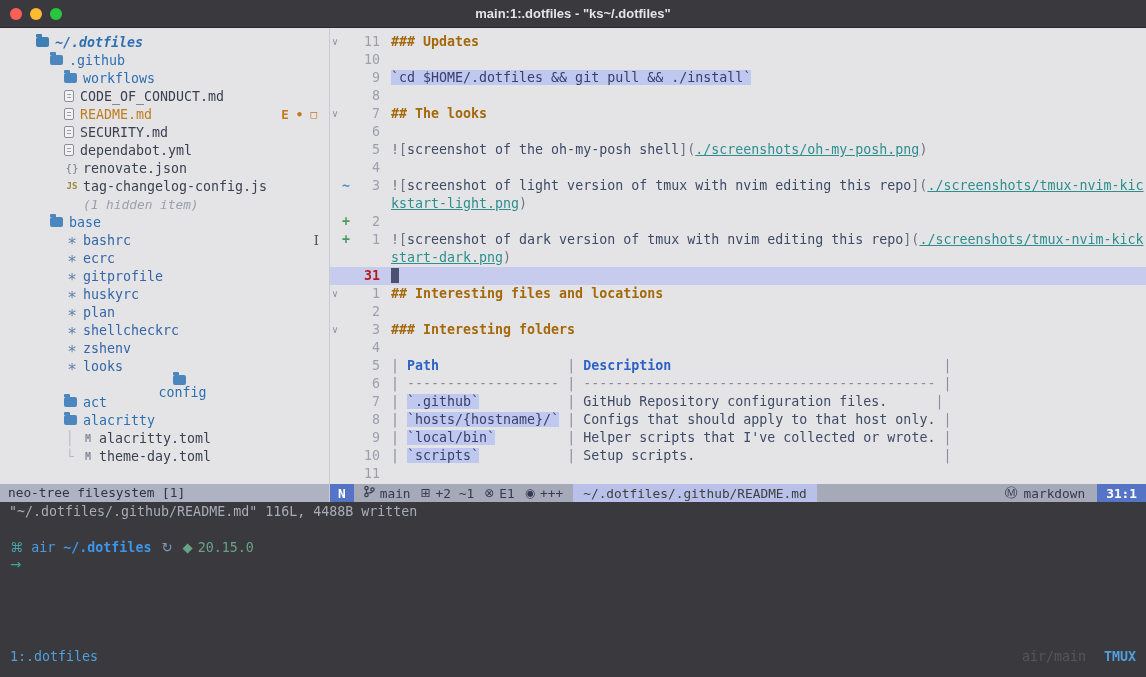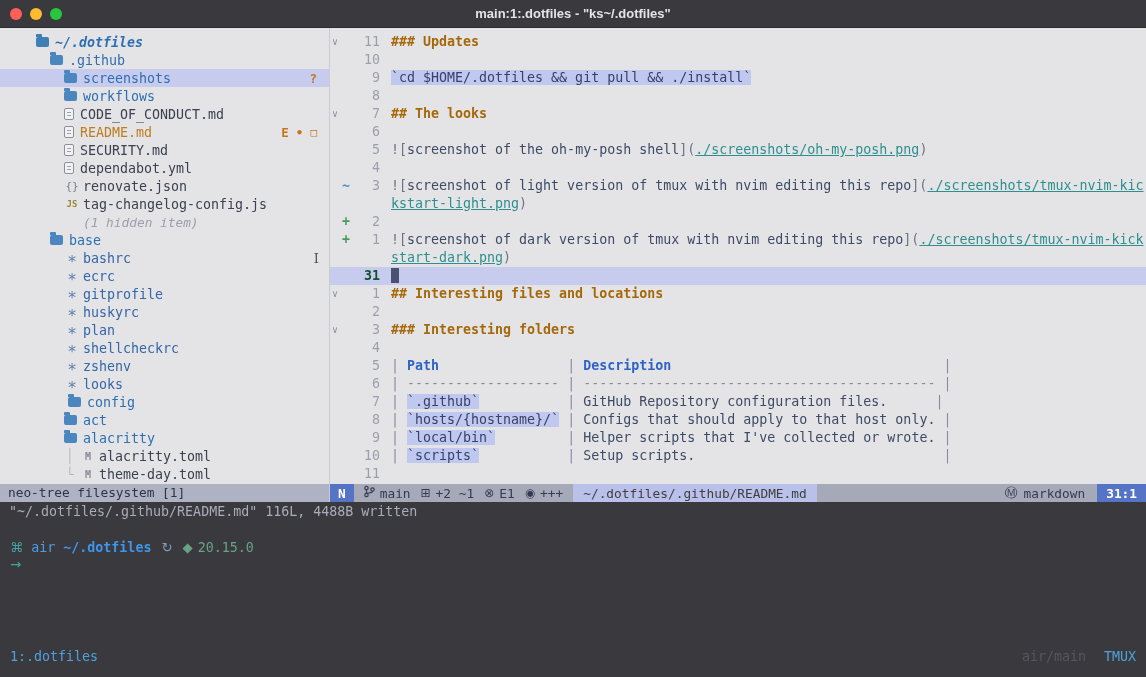--- a/index.html
+++ b/index.html
@@ -57,21 +57,21 @@
 
   
   .editor { position:relative; flex:1; height:100%; background:#E4E4E6; }
   .ed-rows { padding-top:5px; }
   .ed-row { display:flex; height:18px; line-height:18px; }
   .ed-row.current { background:#C7CCEF; }
   .g-fold { width:12px; padding-left:2px; color:#8F93A6; font-size:10px; flex:none; }
   .g-sign { width:12px; flex:none; font-weight:bold; }
   .s-add { color:#4B9B5F; } .s-chg { color:#4492CC; }
   .g-num { width:26px; text-align:right; color:#9DA0AC; flex:none; }
-  .ed-row.current .g-num { color:#14532d; font-weight:bold; }
+  .ed-row.current .g-num { color:#b91c1c; font-weight:bold; }
   .g-gap { width:11px; flex:none; }
   .ed-text { white-space:pre; }
   .ed-text span { white-space:pre; }
   .tk-heading { color:#A5690A; font-weight:bold; }
   .tk-code { background:#BFC8EE; color:#39406B; }
   .tk-punct { color:#6E7384; }
   .tk-text { color:#3E4A66; }
   .tk-link { color:#2E8F8F; text-decoration:underline; }
   .tk-pipe { color:#898DA0; }
   .tk-dash { color:#898DA0; }
@@ -103,21 +103,21 @@
   .p-node { color:#68A284; margin-right:5px; }
   .p-ver { color:#68A284; }
   .arrowline { position:absolute; top:557px; left:10px; color:#3FA89E; }
 
   
   .tmux { position:absolute; left:0; right:0; top:645px; height:22px; display:flex;
           align-items:center; padding:0 10px; }
   .tmux-win { color:#4FA0DC; }
   .tmux-right { margin-left:auto; display:flex; gap:18px; }
   .tmux-session { color:#55565E; }
-  .tmux-label { color:#4FA0DC; font-weight:normal; }
+  .tmux-label { color:#4FA0DC; font-weight:bold; }
 </style>
 </head>
 <body>
 
 <div class="term">
 
   <div class="titlebar">
     <div class="lights">
       <span class="tl-close"></span>
       <span class="tl-min"></span>
@@ -131,27 +131,20 @@
     <div class="tree">
       <div class="tree-rows" id="tree-rows">
           <div class="tree-row" style="padding-left: 36px;">
             <span class="i-folder open"></span>
             <span class="lbl lbl-root">~/.dotfiles</span>
           </div>
           <div class="tree-row" style="padding-left: 50px;">
             <span class="i-folder"></span>
             <span class="lbl lbl-folder">.github</span>
           </div>
-          <div class="tree-row selected" style="padding-left: 64px;">
-            <span class="i-folder"></span>
-            <span class="lbl lbl-folder">screenshots</span>
-            <span class="badges">
-              <span class="badge">?</span>
-            </span>
-          </div>
           <div class="tree-row" style="padding-left: 64px;">
             <span class="i-folder"></span>
             <span class="lbl lbl-folder">workflows</span>
           </div>
           <div class="tree-row" style="padding-left: 64px;">
             <span class="i-doc"></span>
             <span class="lbl lbl-file">CODE_OF_CONDUCT.md</span>
           </div>
           <div class="tree-row" style="padding-left: 64px;">
             <span class="i-doc"></span>
@@ -212,21 +205,21 @@
             <span class="lbl lbl-conf">shellcheckrc</span>
           </div>
           <div class="tree-row" style="padding-left: 64px;">
             <span class="i-txt i-conf">*</span>
             <span class="lbl lbl-conf">zshenv</span>
           </div>
           <div class="tree-row" style="padding-left: 64px;">
             <span class="i-txt i-conf">*</span>
             <span class="lbl lbl-conf">looks</span>
           </div>
-          <div class="tree-row" style="padding-left: 68px;">
+          <div class="tree-row" style="padding-left: 36px; flex-direction: column;">
             <span class="i-folder"></span>
             <span class="lbl lbl-folder">config</span>
           </div>
           <div class="tree-row" style="padding-left: 64px;">
             <span class="i-folder"></span>
             <span class="lbl lbl-folder">act</span>
           </div>
           <div class="tree-row" style="padding-left: 64px;">
             <span class="i-folder"></span>
             <span class="lbl lbl-folder">alacritty</span>

